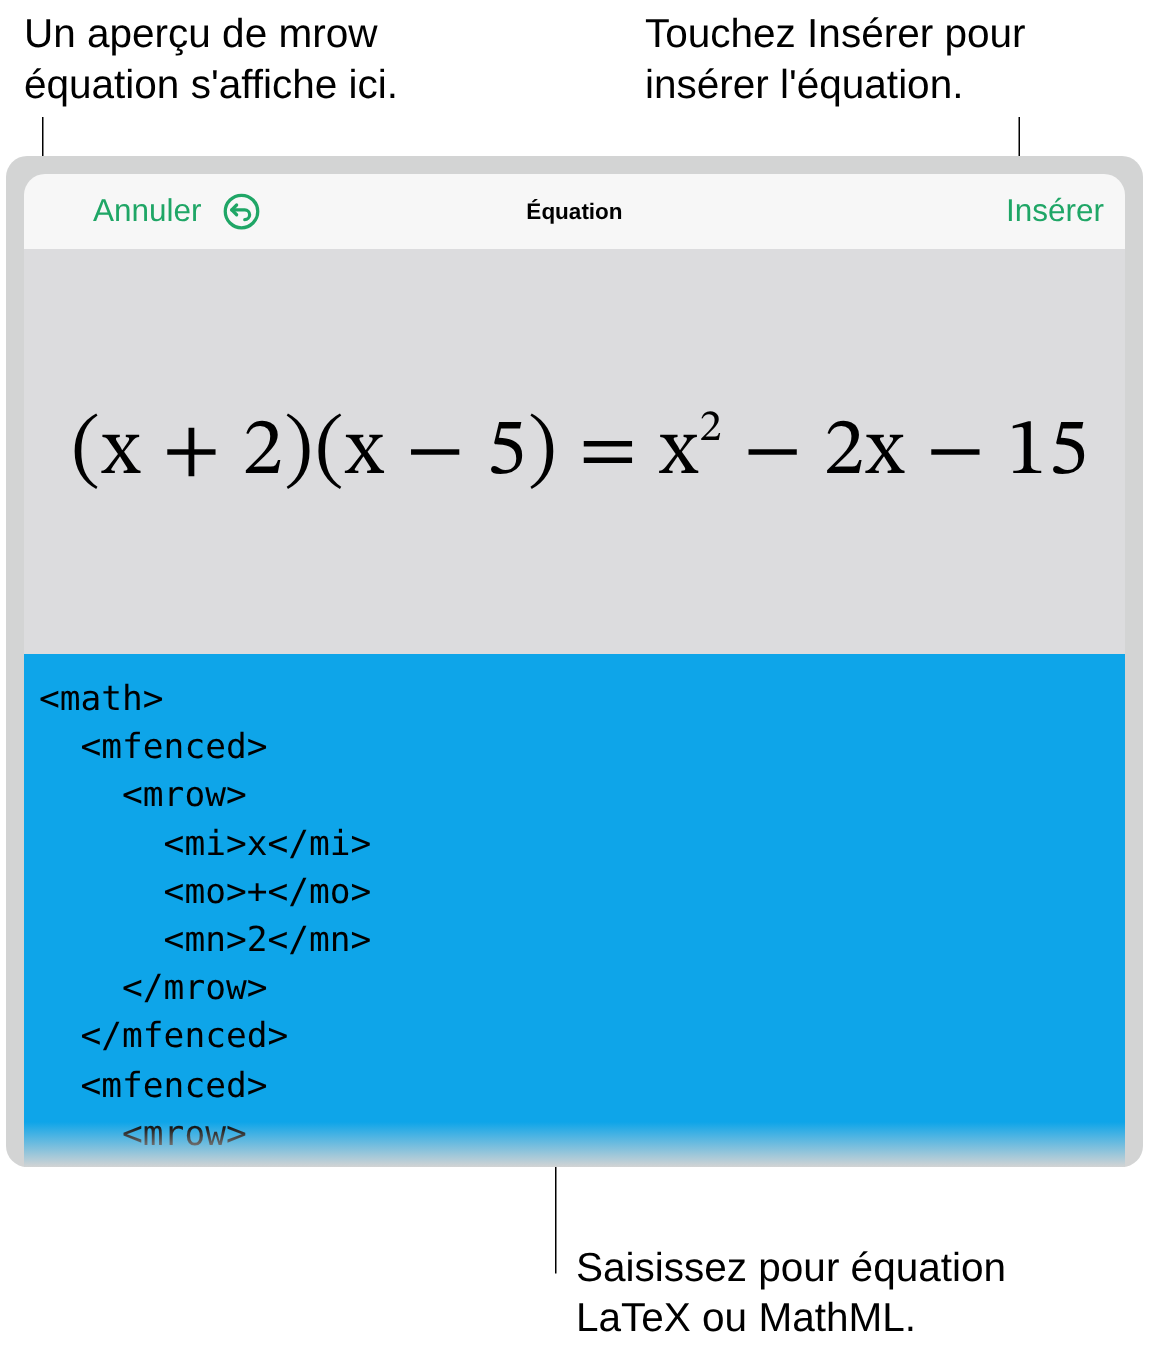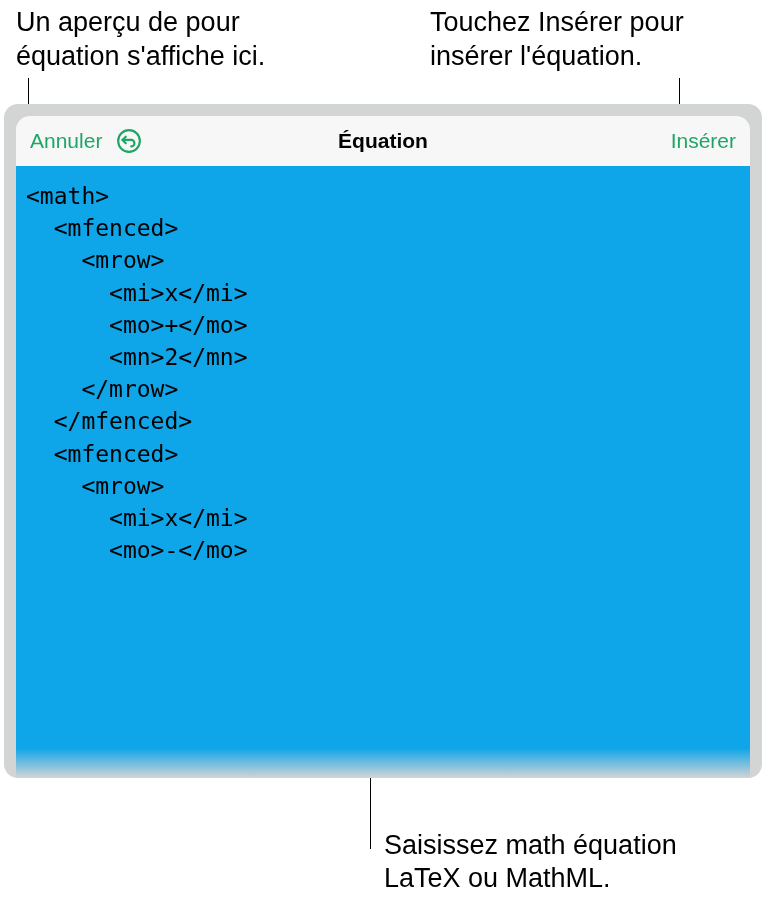--- a/index.html
+++ b/index.html
@@ -89,38 +89,39 @@
       display: flex;
       align-items: center;
       justify-content: space-between;
       padding: 0 14px;
       position: relative;
     }
     .toolbar-left {
       display: flex;
       align-items: center;
       gap: 14px;
+      margin-left: 32px;
     }
     .tb-btn {
       color: #1fa666;
       font-size: 21px;
       font-weight: 400;
       background: none;
       border: none;
       cursor: pointer;
     }
     .tb-btn.insert {
       font-weight: 400;
       text-align: right;
     }
     .tb-title {
       position: absolute;
       left: 50%;
       transform: translateX(-50%);
-      font-size: 21px;
+      font-size: 15px;
       font-weight: 600;
       color: #000;
     }
     .undo-icon {
       width: 26px;
       height: 26px;
       display: flex;
       align-items: center;
       justify-content: center;
     }
@@ -167,23 +168,23 @@
       content: "";
       position: absolute;
       left: 0; right: 0; bottom: 0;
       height: 30px;
       background: linear-gradient(to bottom, rgba(247,247,247,0), #d3d4d4);
     }
   </style>
 </head>
 <body>
 
-<div class="callout callout-top-left">Un aperçu de pour équation s'affiche ici.</div>
+<div class="callout callout-top-left">Un aperçu de mrow équation s'affiche ici.</div>
 <div class="callout callout-top-right">Touchez Insérer pour insérer l'équation.</div>
-<div class="callout callout-bottom">Saisissez math équation LaTeX ou MathML.</div>
+<div class="callout callout-bottom">Saisissez pour équation LaTeX ou MathML.</div>
 
 <div class="callout-line line-v cl1"></div>
 <div class="callout-line line-v cl2"></div>
 <div class="callout-line line-v cl3"></div>
 
 <div class="outer-gray">
   <div class="sheet">
 
     <div class="toolbar">
       <div class="toolbar-left">
@@ -193,20 +194,23 @@
             <circle cx="12" cy="12" r="10"></circle>
             <path d="M9 8 L6 11 L9 14" stroke-linecap="round" stroke-linejoin="round"></path>
             <path d="M6 11 H14 A3 3 0 0 1 14 17" stroke-linecap="round" stroke-linejoin="round"></path>
           </svg>
         </span>
       </div>
       <div class="tb-title">Équation</div>
       <button class="tb-btn insert">Insérer</button>
     </div>
 
+    <div class="preview-area">
+      <div class="equation-render">(x + 2)(x − 5) = x<sup>2</sup> − 2x − 15</div>
+    </div>
 
     <div class="code-area">&lt;math&gt;
   &lt;mfenced&gt;
     &lt;mrow&gt;
       &lt;mi&gt;x&lt;/mi&gt;
       &lt;mo&gt;+&lt;/mo&gt;
       &lt;mn&gt;2&lt;/mn&gt;
     &lt;/mrow&gt;
   &lt;/mfenced&gt;
   &lt;mfenced&gt;

